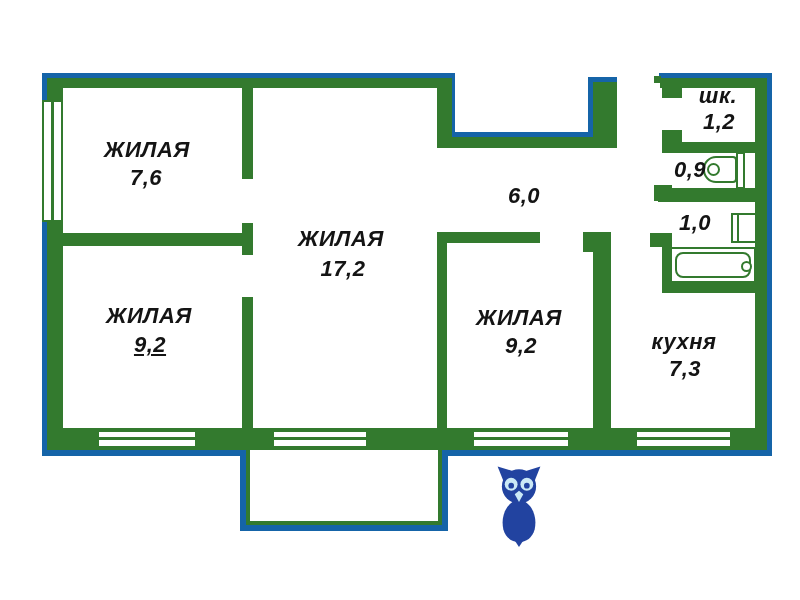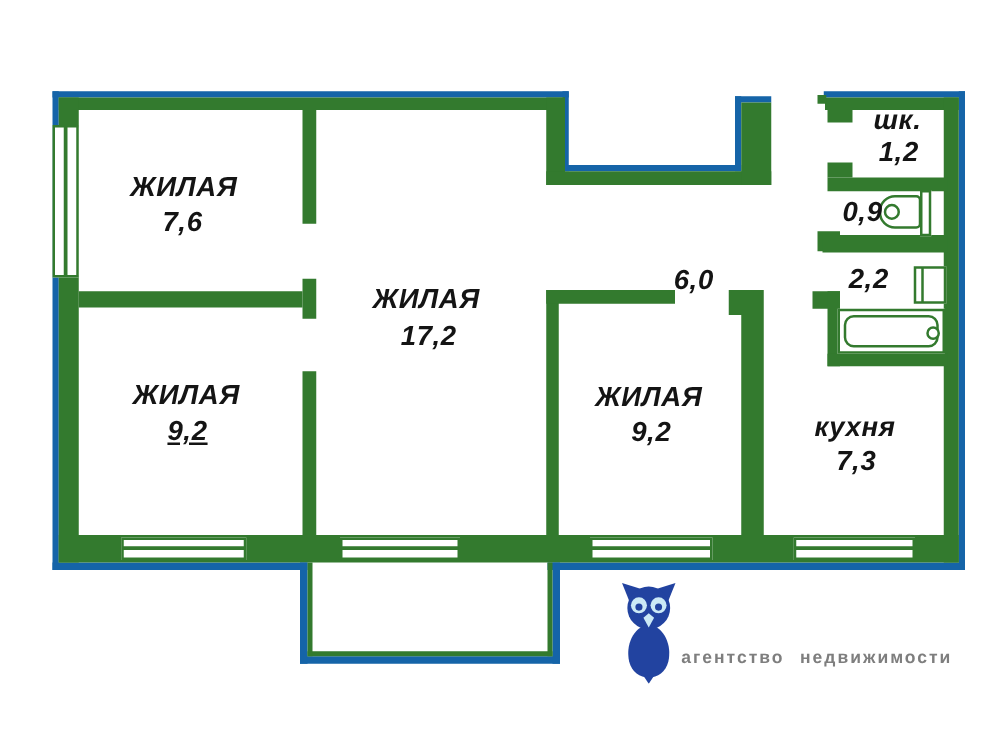--- a/index.html
+++ b/index.html
@@ -109,41 +109,40 @@
 
   <div class="label" style="left:147px;top:150px;">ЖИЛАЯ</div>
   <div class="label" style="left:146px;top:178px;">7,6</div>
 
   <div class="label" style="left:341px;top:239px;">ЖИЛАЯ</div>
   <div class="label" style="left:343px;top:269px;">17,2</div>
 
   <div class="label" style="left:149px;top:316px;">ЖИЛАЯ</div>
   <div class="label" style="left:150px;top:345px;text-decoration:underline;">9,2</div>
 
-  <div class="label" style="left:524px;top:224px;margin-left:31px;">6,0</div>
+  <div class="label" style="left:524px;top:196px;">6,0</div>
 
   <div class="label" style="left:519px;top:318px;">ЖИЛАЯ</div>
   <div class="label" style="left:521px;top:346px;">9,2</div>
 
   <div class="label" style="left:684px;top:342px;">кухня</div>
   <div class="label" style="left:685px;top:369px;">7,3</div>
 
   <div class="label" style="left:718px;top:96px;">шк.</div>
   <div class="label" style="left:719px;top:122px;">1,2</div>
 
   <div class="label" style="left:690px;top:170px;">0,9</div>
-  <div class="label" style="left:695px;top:223px;">2,2</div>
+  <div class="label" style="left:695px;top:223px;">1,0</div>
 
   <svg class="owl" viewBox="0 0 60 115" xmlns="http://www.w3.org/2000/svg">
     <path fill="currentColor" d="M8,22 L0,2 L26,10 Z"></path>
     <path fill="currentColor" d="M52,22 L60,2 L34,10 Z"></path>
     <circle fill="currentColor" cx="30" cy="30" r="24"></circle>
     <path fill="currentColor" d="M30,48 C12,52 4,72 8,90 C11,102 20,108 30,108 C40,108 49,102 52,90 C56,72 48,52 30,48 Z"></path>
     <path fill="currentColor" d="M24,106 L30,115 L36,106 Z"></path>
     <circle fill="var(--owl-eye)" cx="19" cy="27" r="9"></circle>
     <circle fill="var(--owl-eye)" cx="41" cy="27" r="9"></circle>
     <circle fill="currentColor" cx="19" cy="29" r="4"></circle>
     <circle fill="currentColor" cx="41" cy="29" r="4"></circle>
     <path fill="var(--owl-eye)" d="M30,36 L24,41 L30,52 L36,41 Z"></path>
   </svg>
-  <div class="tagline">агентство недвижимости</div>
 
 </div>
 
 </body></html>

